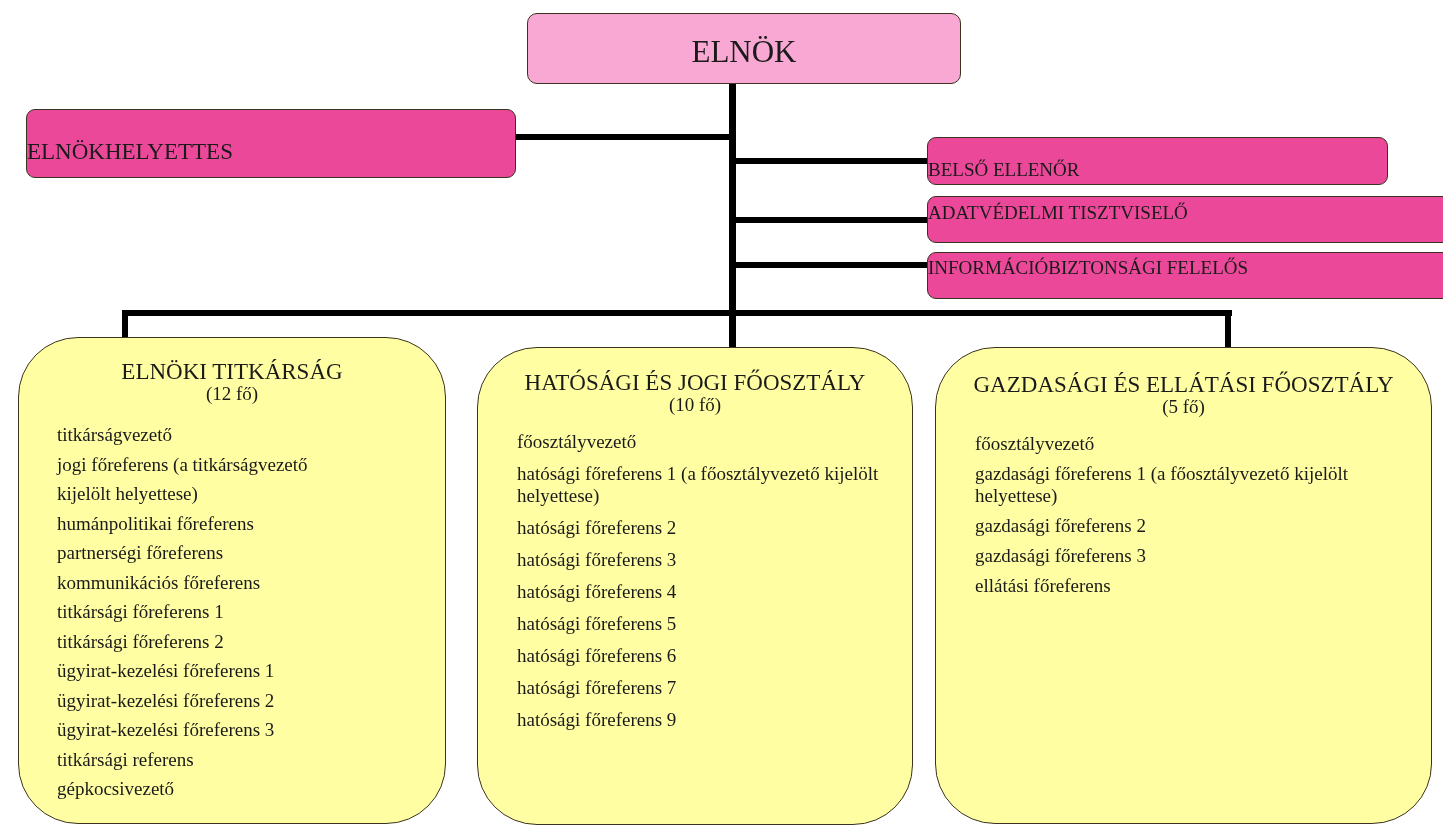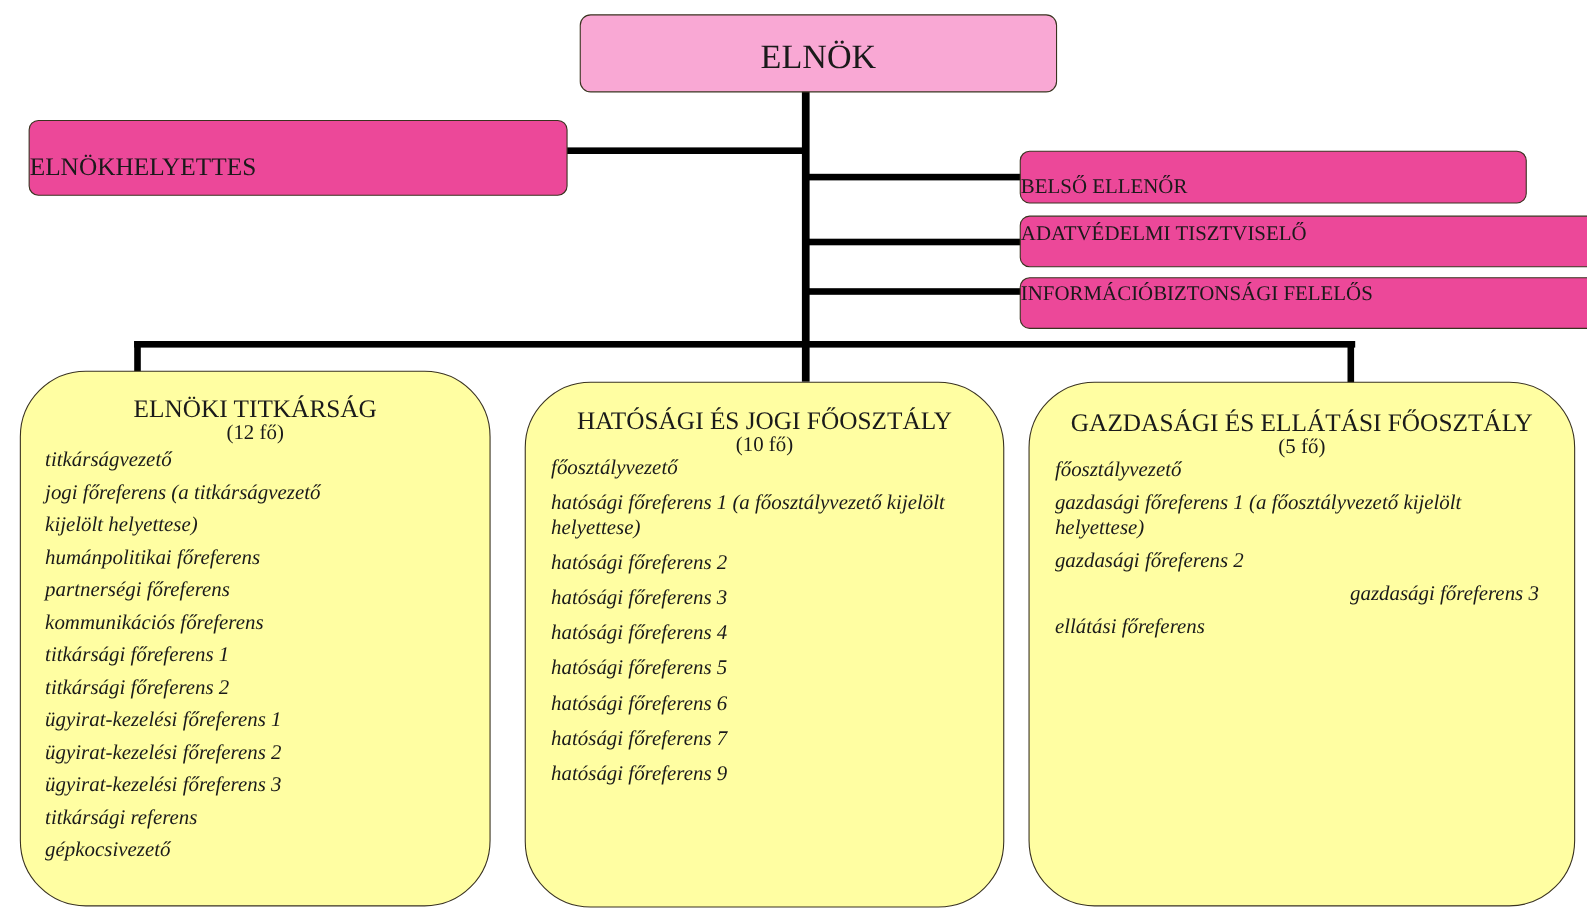--- a/index.html
+++ b/index.html
@@ -5,21 +5,21 @@
   html, body { margin:0; padding:0; background:#ffffff; }
   body { width:1443px; height:834px; position:relative; overflow:hidden;
          font-family:"Liberation Serif", "DejaVu Serif", serif; color:#1a1a1a; }
   .line { position:absolute; background:#000; }
   .box { position:absolute; box-sizing:border-box; border:1.5px solid #3a3320; }
   .top { background:#f9a8d4; border-radius:10px; display:flex; align-items:center; justify-content:center; font-size:31px; }
   .gold { background:#ec4899; border-radius:9px; display:flex; justify-content:flex-start; }
   .dept { background:#fffea2; border-radius:60px; border-width:1.5px; }
   .dept-title { text-align:center; font-size:23px; line-height:24px; }
   .dept-count { text-align:center; font-size:19px; line-height:20px; }
-  .dept ul { list-style:none; margin:0; padding:0; font-size:19px;font-style:italic; }
+  .dept ul { list-style:none; margin:16px; padding:0; font-size:19px; }
 </style>
 </head>
 <body>
 
 <div class="line" style="left:729px;top:83px;width:7px;height:264px;"></div>
 <div class="line" style="left:515px;top:134px;width:218px;height:6px;"></div>
 <div class="line" style="left:732px;top:158px;width:196px;height:6px;"></div>
 <div class="line" style="left:732px;top:217px;width:196px;height:6px;"></div>
 <div class="line" style="left:732px;top:262px;width:196px;height:6px;"></div>
 <div class="line" style="left:122px;top:310px;width:1110px;height:6px;"></div>
@@ -80,16 +80,16 @@
   </ul>
 </div>
 
 <div class="box dept" style="left:935px;top:347px;width:497px;height:477px;padding:25px 0 0 23px;">
   <div class="dept-title" style="margin-right:23px;">GAZDASÁGI ÉS ELLÁTÁSI FŐOSZTÁLY</div>
   <div class="dept-count" style="margin-right:23px;">(5 fő)</div>
   <ul style="line-height:22px;width:440px;">
     <li style="margin-bottom:8px;">főosztályvezető</li>
     <li style="margin-bottom:8px;">gazdasági főreferens 1 (a főosztályvezető kijelölt helyettese)</li>
     <li style="margin-bottom:8px;">gazdasági főreferens 2</li>
-    <li style="margin-bottom:8px;text-align:right;">gazdasági főreferens 3</li>
+    <li style="margin-bottom:8px;">gazdasági főreferens 3</li>
     <li>ellátási főreferens</li>
   </ul>
 </div>
 
 </body></html>

